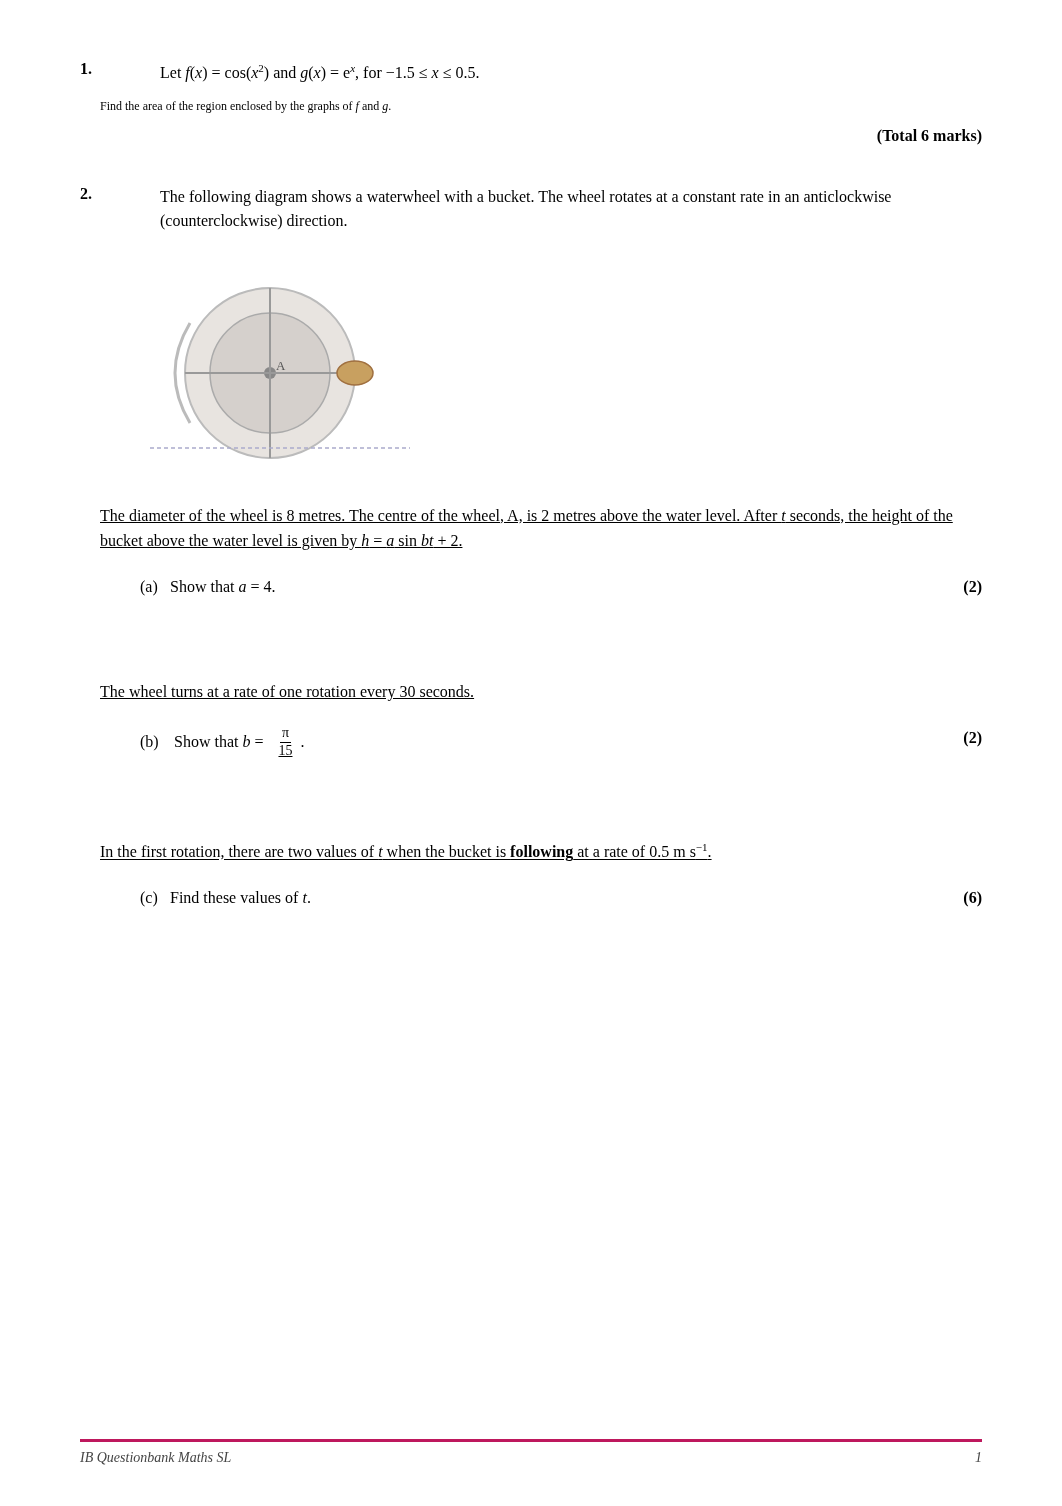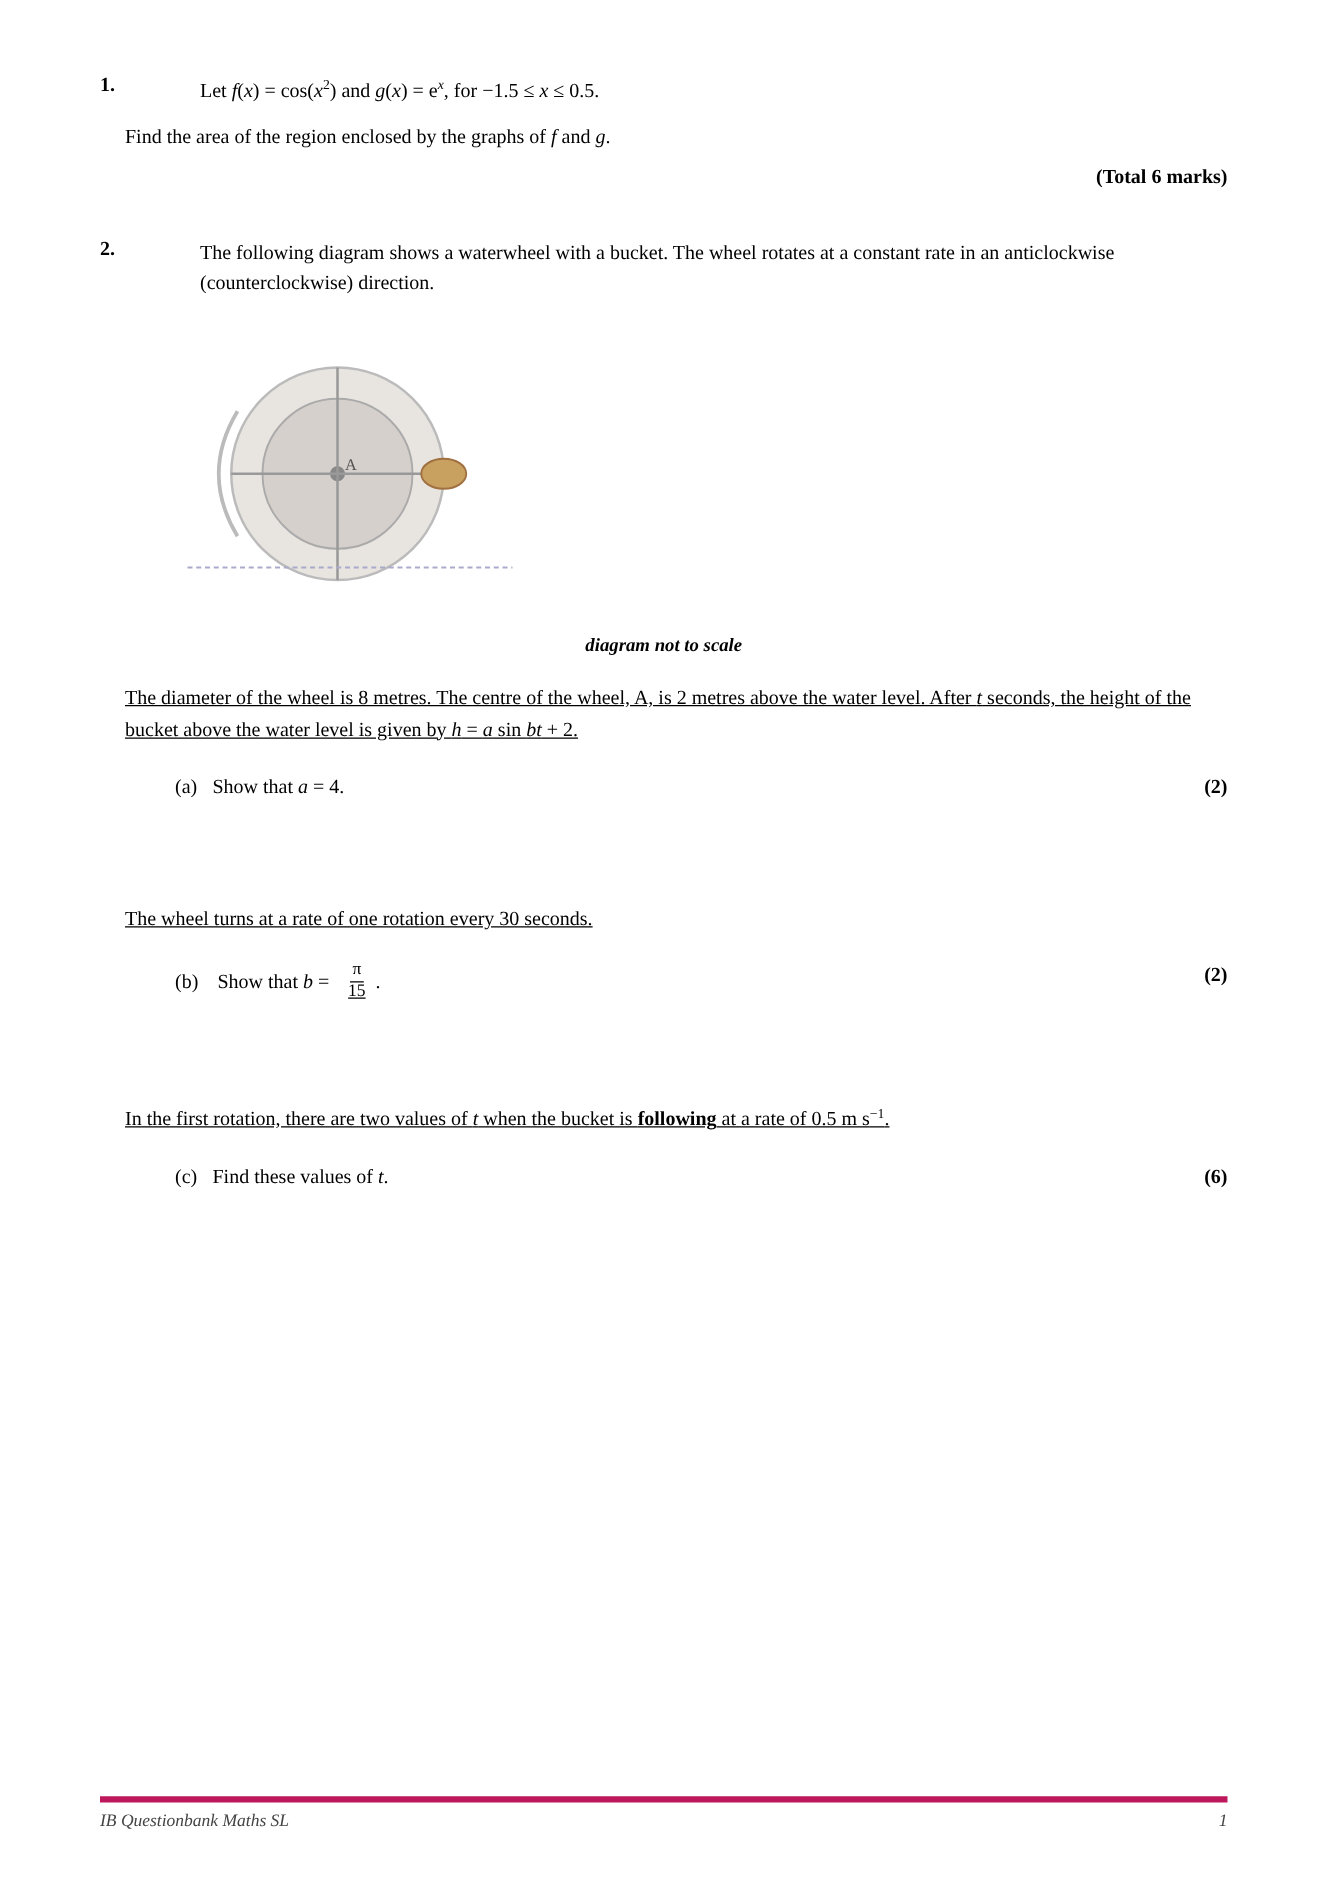--- a/index.html
+++ b/index.html
@@ -30,21 +30,21 @@
       font-weight: bold;
       min-width: 80px;
       font-size: 16px;
     }
     .question-text {
       font-size: 16px;
       line-height: 1.5;
       flex: 1;
     }
     .question-body {
-      font-size: 16px;
+      font-size: 12px;
       line-height: 1.6;
       margin-left: 20px;
       margin-bottom: 10px;
     }
     .total-marks {
       text-align: right;
       font-weight: bold;
       font-size: 16px;
       margin-top: 8px;
       margin-bottom: 22px;
@@ -118,21 +118,21 @@
     .footer {
       position: absolute;
       bottom: 40px;
       left: 80px;
       right: 80px;
       display: flex;
       justify-content: space-between;
       font-style: italic;
       font-size: 14px;
       color: #444;
-      border-top: 5px solid #be185d;
+      border-top: 3px solid #be185d;
       padding-top: 8px;
     }
     .italic { font-style: italic; }
     .bold { font-weight: bold; }
     sup { font-size: 11px; vertical-align: super; }
   </style>
 </head>
 <body>
 
 <div class="page">
@@ -172,21 +172,20 @@
         <ellipse cx="215" cy="110" rx="18" ry="12" fill="#c8a060" stroke="#a07040" stroke-width="1.5"></ellipse>
 
         <path d="M 50 60 Q 20 110 50 160" stroke="#bbb" stroke-width="3" fill="none"></path>
 
         <line x1="10" y1="185" x2="270" y2="185" stroke="#aac" stroke-width="1.5" stroke-dasharray="4,3"></line>
 
         <text x="136" y="107" font-size="13" font-family="Times New Roman" fill="#555">A</text>
       </svg>
     </div>
 
-    <div class="diagram-caption">diagram not to scale</div>
 
     <div class="section-text">
       The diameter of the wheel is 8 metres. The centre of the wheel, A, is 2 metres above the water level. After <span class="italic">t</span> seconds, the height of the bucket above the water level is given by <span class="italic">h</span> = <span class="italic">a</span> sin <span class="italic">bt</span> + 2.
     </div>
 
     <div class="sub-question" style="position:relative;">
       <div class="sub-question-text">
         <span class="sub-label">(a)</span>
         <span>Show that <span class="italic">a</span> = 4.</span>
       </div>

